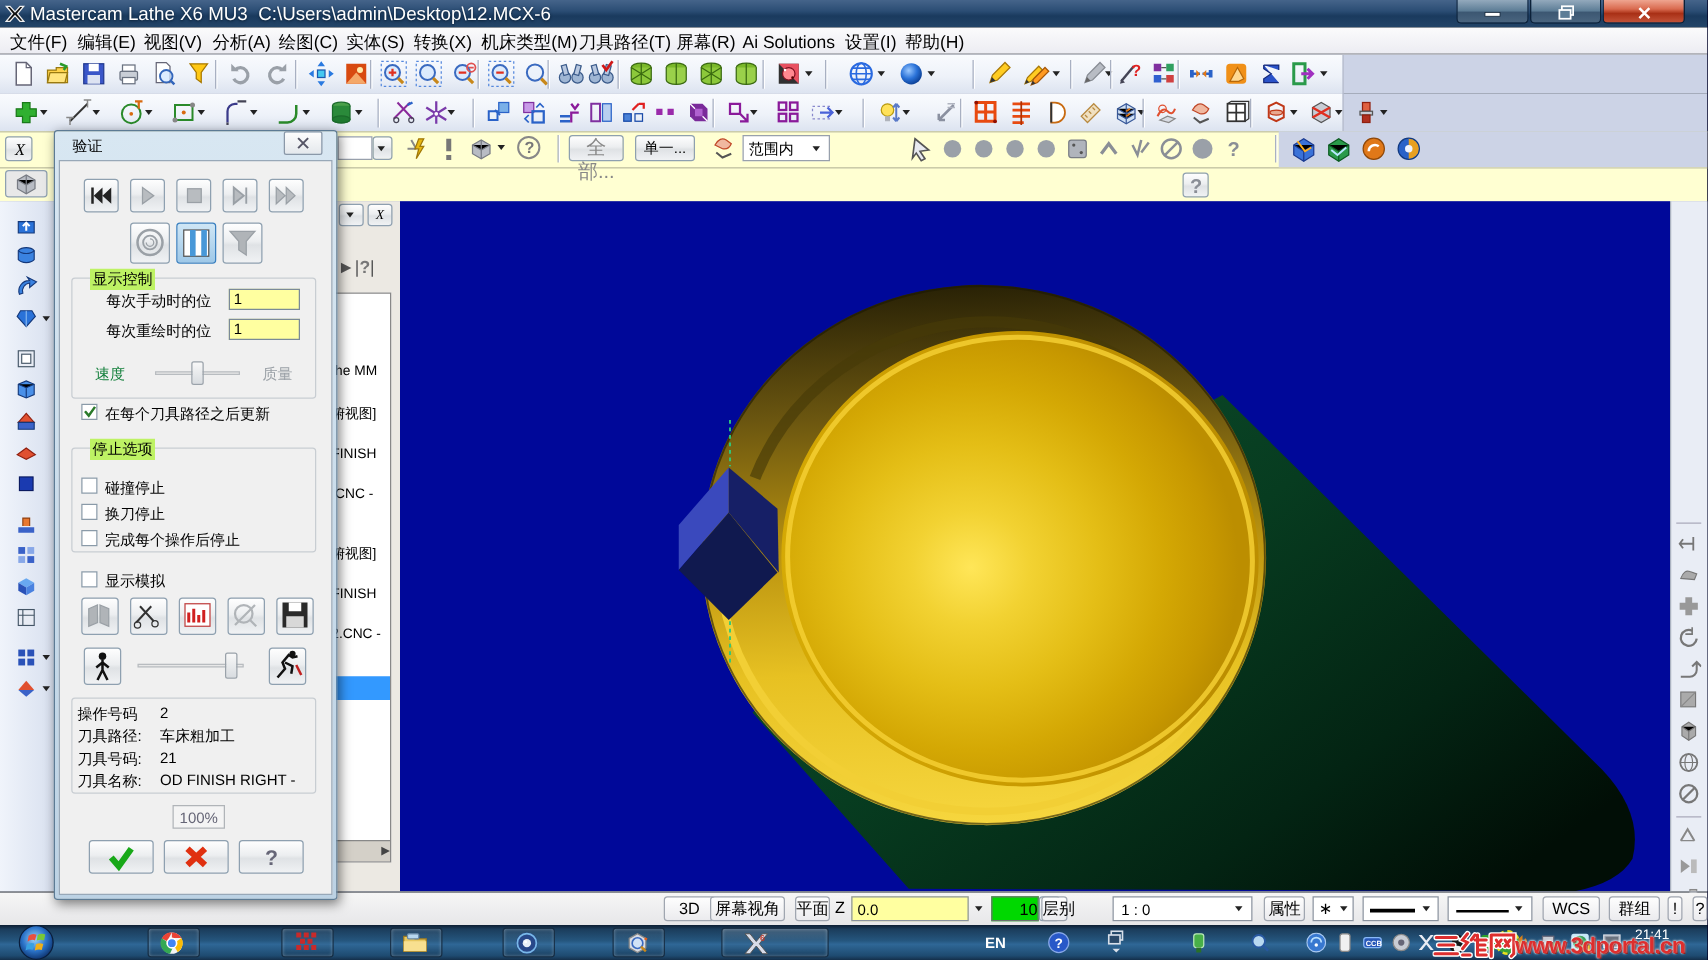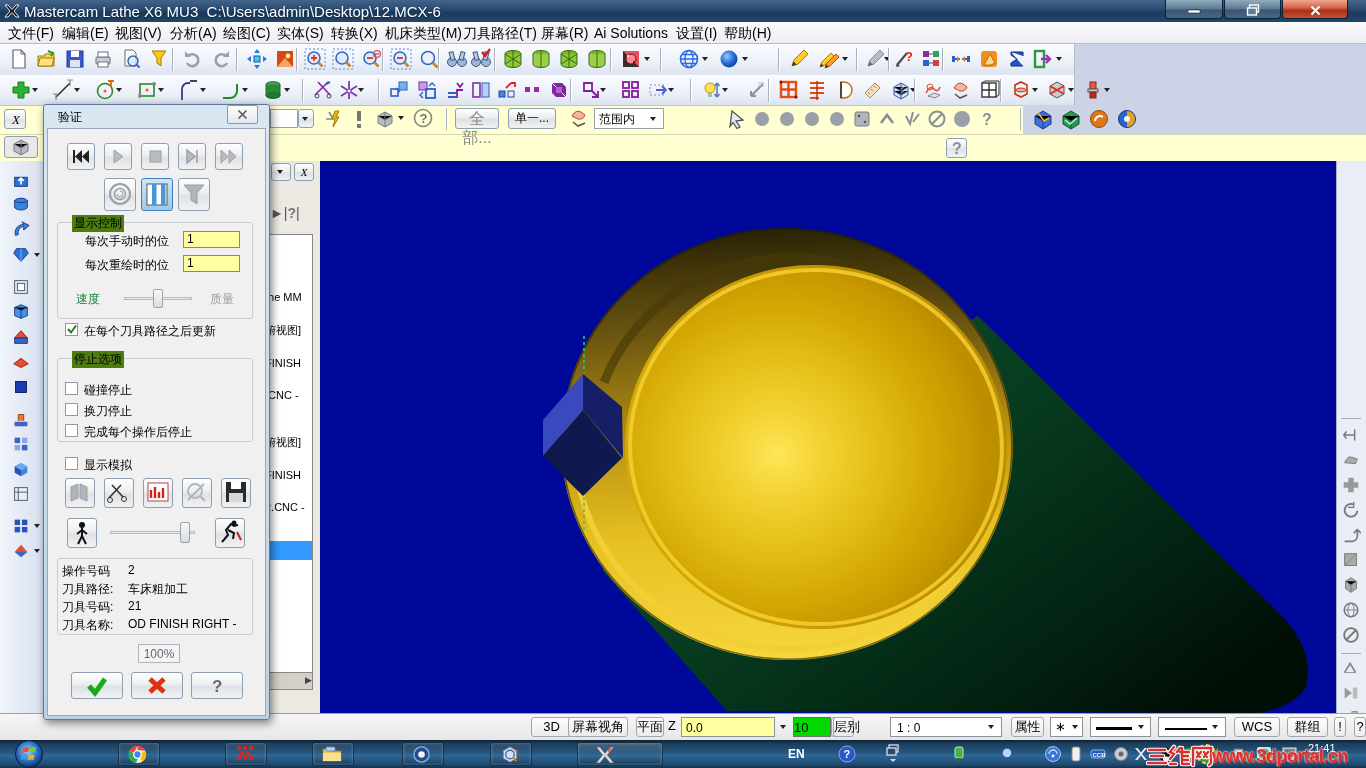--- a/index.html
+++ b/index.html
@@ -19,21 +19,21 @@
 #viewport{left:320px;top:161px;width:1016px;height:552px;background:#000899;overflow:hidden}
 #righttb{left:1336px;top:161px;width:30px;height:552px;background:#e9edf5;border-left:1px solid #aab2c0}
 #statusbar{left:0;top:713px;width:1366px;height:27px;background:linear-gradient(#f6f6f6,#e7e7e9);border-top:1px solid #9aa0aa;font-size:13px}
 #taskbar{left:0;top:740px;width:1366px;height:28px;background:linear-gradient(#0d1f33 0%,#1b3d5c 12%,#25567e 45%,#2f6796 55%,#1e4a70 88%,#142f4a 100%)}
 .ic{position:absolute;width:22px;height:22px}
 .dd{position:absolute;width:0;height:0;border-left:3.5px solid transparent;border-right:3.5px solid transparent;border-top:4px solid #222}
 .vsep{position:absolute;width:1px;background:#a8b0c2;box-shadow:1px 0 0 #fff}
 .sbtn{position:absolute;top:717px;height:20px;border:1px solid #a0a6b0;background:linear-gradient(#fefefe,#ebebee);border-radius:3px;color:#000;text-align:center;font-size:13px;line-height:18px;white-space:pre}
 .winbtn{position:absolute;top:0;height:19px;border:1px solid #0c2138;border-top:none;border-radius:0 0 4px 4px;color:#fff;text-align:center;font-size:11px;line-height:17px}
 .grp{position:absolute;border:1px solid #c8cdd2;border-radius:3px}
-.grplbl{position:absolute;background:#4d7c0f;padding:0 2px;font-size:12px;color:#000}
+.grplbl{position:absolute;background:#bef264;padding:0 2px;font-size:12px;color:#000}
 .cjk12{font-size:12px;color:#000;white-space:pre}
 .chk{position:absolute;width:13px;height:13px;background:#fff;border:1px solid #8a9aa8}
 .ibtn{position:absolute;border:1px solid #8ea0b0;border-radius:3px;background:linear-gradient(#fefefe,#eceef0 45%,#dfe2e5 55%,#f0f2f4)}
 .yin{position:absolute;background:#ffffa0;border:1px solid #7a8a98;font-size:12px;padding-left:3px;color:#000}
 .tli{position:absolute;font-size:11px;color:#000;white-space:pre;font-family:"Liberation Sans",sans-serif}
 </style></head><body>
 <div class="abs" id="titlebar"></div>
 <svg class="abs" style="left:4px;top:3px" width="16" height="16" viewBox="0 0 16 16">
     <path d="M1 2 L6 8 L1 14 L4 14 L8 9.5 L12 14 L15 14 L10 8 L15 2 L12 2 L8 6.5 L4 2 Z" fill="#111" stroke="#eee" stroke-width="1"></path>
   </svg>
@@ -706,21 +706,21 @@
   </svg>
 <div class="abs" style="left:1341px;top:418px;width:20px;height:1px;background:#aab"></div>
 <div class="abs" style="left:1341px;top:653px;width:20px;height:1px;background:#aab"></div>
 <div class="abs" id="statusbar"></div>
 <div class="sbtn" style="left:531px;width:41px">3D</div>
 <div class="sbtn" style="left:568px;width:60px">屏幕视角</div>
 <div class="sbtn" style="left:636px;width:28px">平面</div>
 <div class="abs" style="left:668px;top:718px;font-size:13px">Z</div>
 <div class="abs" style="left:681px;top:717px;width:94px;height:20px;background:#ffffa0;border:1px solid #8a929e;font-size:12px;padding:3px 0 0 4px">0.0</div>
 <span class="dd" style="left:780px;top:725px"></span>
-<div class="abs" style="left:793px;top:717px;width:38px;height:20px;background:#00d800;border:1px solid #6a726e;font-size:13px;text-align:left;padding-top:2px">10</div>
+<div class="abs" style="left:793px;top:717px;width:38px;height:20px;background:#00d800;border:1px solid #6a726e;font-size:13px;text-align:right;padding-top:2px">10</div>
 <div class="ibtn" style="left:831px;top:717px;width:17px;height:20px"></div>
 <span class="dd" style="left:836px;top:725px"></span>
 <div class="sbtn" style="left:833px;width:21px">层别</div>
 <div class="abs" style="left:890px;top:717px;width:112px;height:20px;background:#fff;border:1px solid #8a929e;font-size:12px;padding:3px 0 0 6px">1 : 0</div>
 <span class="dd" style="left:988px;top:725px"></span>
 <div class="sbtn" style="left:1011px;width:33px">属性</div>
 <div class="abs" style="left:1050px;top:717px;width:33px;height:20px;background:#fff;border:1px solid #8a929e;font-size:13px;padding:1px 0 0 4px">∗</div>
 <span class="dd" style="left:1072px;top:725px"></span>
 <div class="abs" style="left:1090px;top:717px;width:61px;height:20px;background:#fff;border:1px solid #8a929e">
     <span style="position:absolute;left:5px;top:9px;width:36px;height:2.5px;background:#000"></span>

